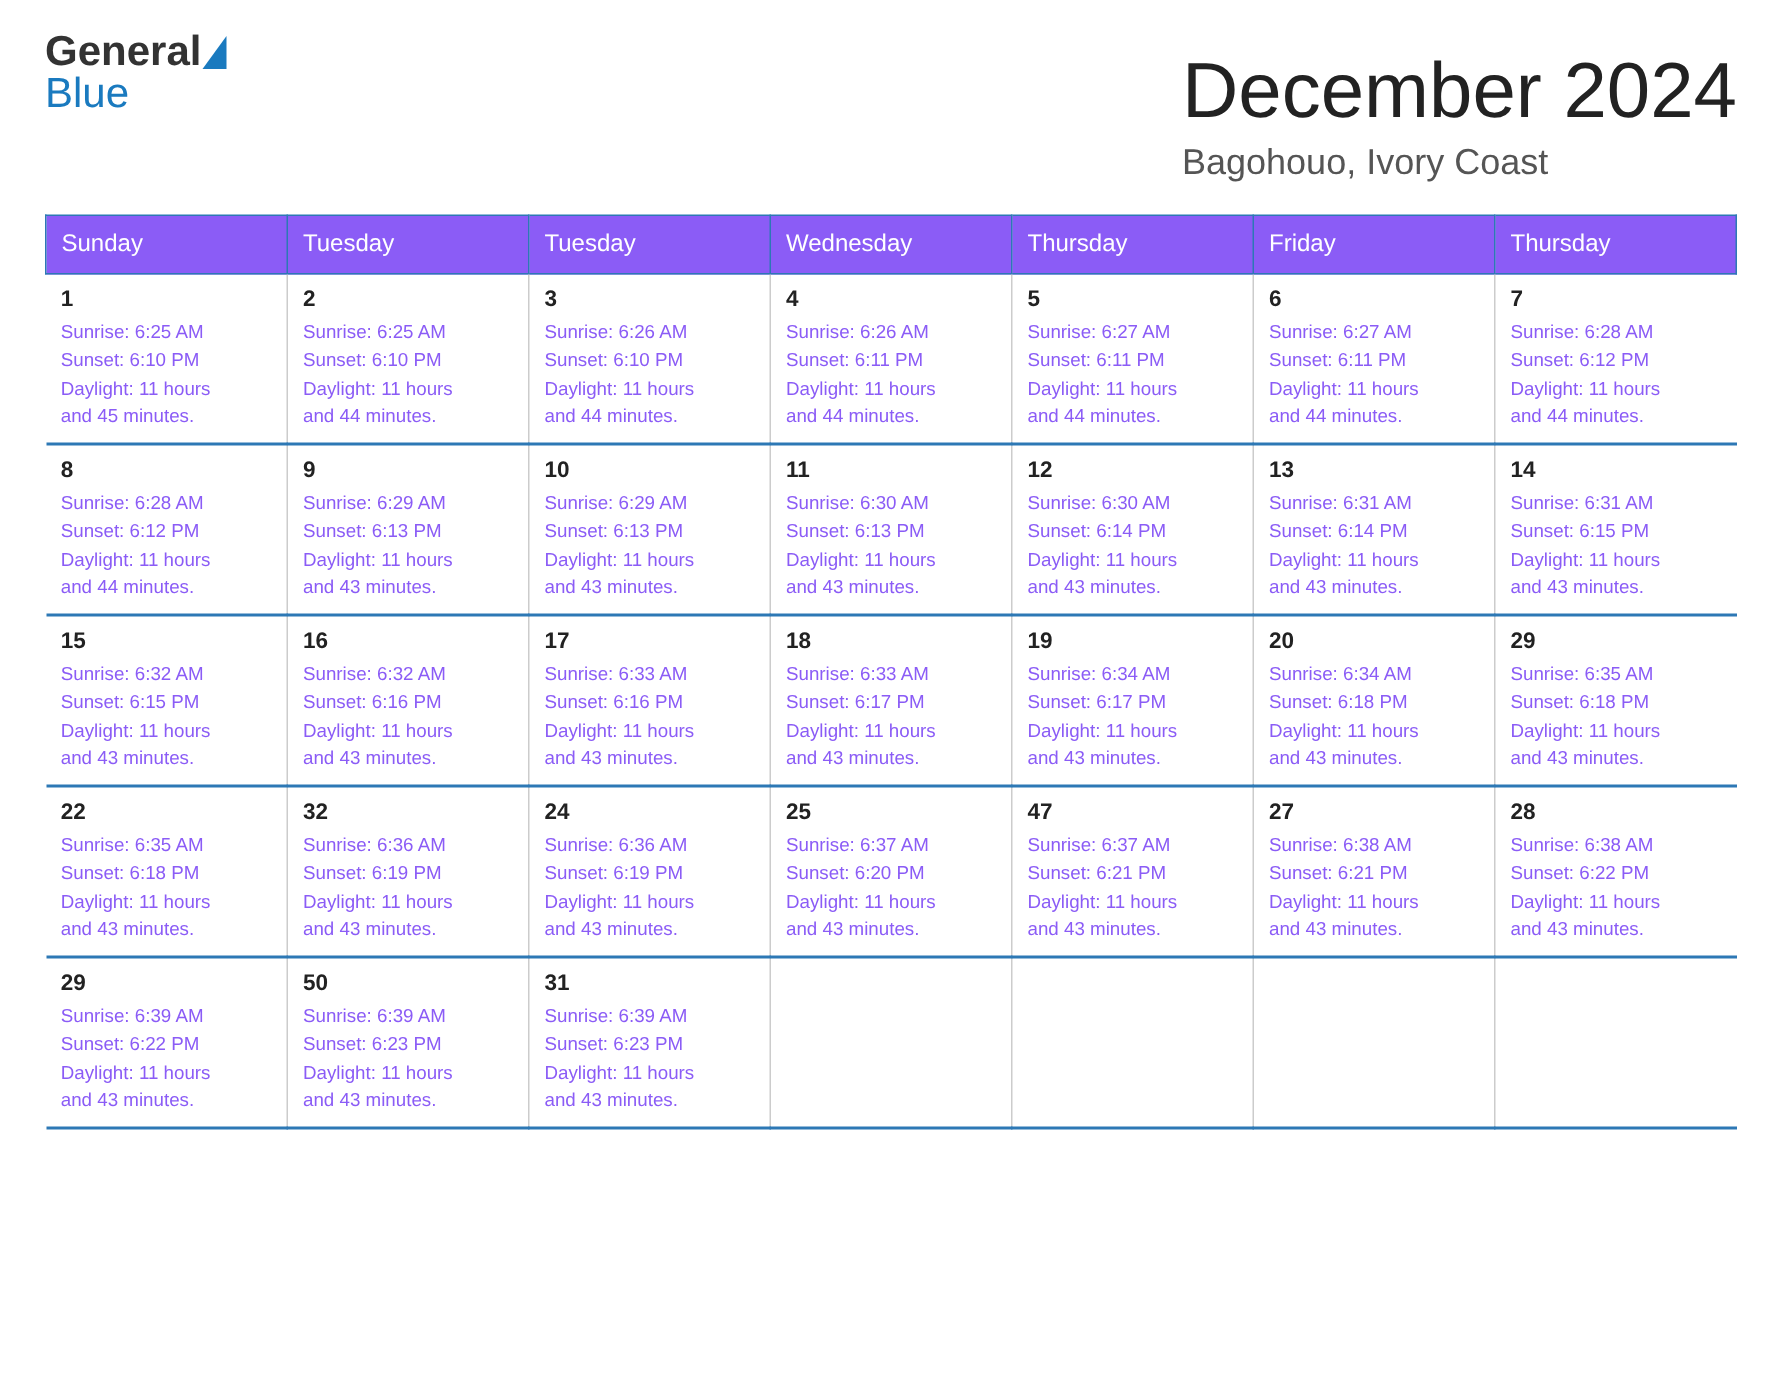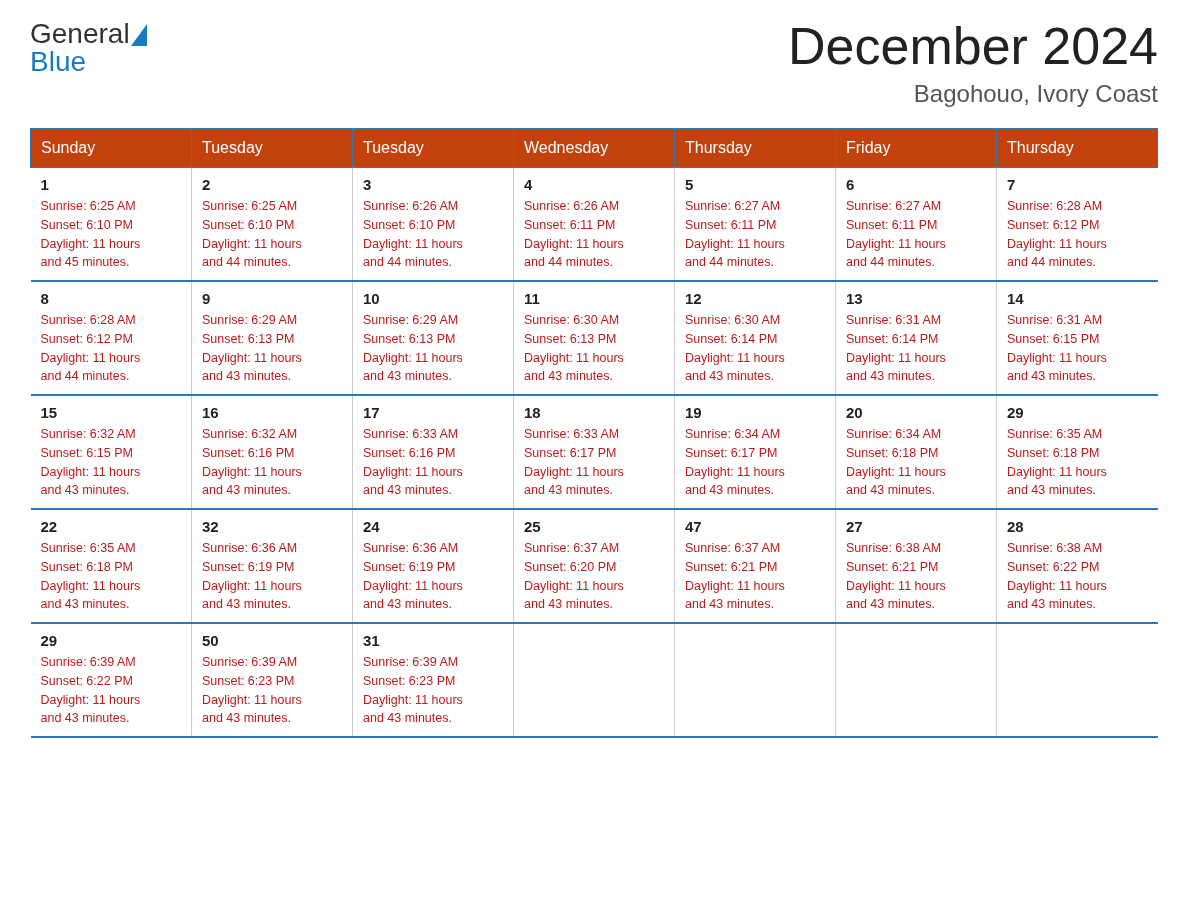--- a/index.html
+++ b/index.html
@@ -15,57 +15,58 @@
       justify-content: space-between;
       align-items: flex-start;
       margin-bottom: 20px;
     }
     .logo {
       display: flex;
       align-items: center;
     }
     .logo-text-general {
       font-size: 28px;
-      font-weight: normal;
+      font-weight: bold;
       color: #333;
     }
     .logo-text-blue {
       font-size: 28px;
       font-weight: normal;
       color: #1a7abf;
     }
     .logo-wrapper {
       display: flex;
       flex-direction: column;
       line-height: 1;
     }
     .logo-top-row {
       display: flex;
       align-items: flex-end;
     }
     .title-section {
-      text-align: right;
+      text-align: left;
+      margin-top: 15px;
     }
     .month-title {
       font-size: 52px;
       font-weight: 300;
       color: #222;
       line-height: 1;
     }
     .location-title {
       font-size: 24px;
       color: #555;
       margin-top: 8px;
     }
     table {
       width: 100%;
       border-collapse: collapse;
     }
     thead tr {
-      background: #c2410c;
+      background: #8b5cf6;
     }
     thead th {
       color: #fff;
       font-size: 16px;
       font-weight: normal;
       padding: 10px 10px;
       text-align: left;
       border: 1px solid #2d78b5;
     }
     tbody tr {
@@ -84,21 +85,21 @@
       border-right: none;
     }
     .day-number {
       font-size: 15px;
       font-weight: bold;
       color: #222;
       margin-bottom: 4px;
     }
     .day-info {
       font-size: 12.5px;
-      color: #b91c1c;
+      color: #8b5cf6;
       line-height: 1.5;
     }
     .empty-cell {
       background: #fff;
     }
     
     .logo-triangle {
       display: inline-block;
       width: 0;
       height: 0;

